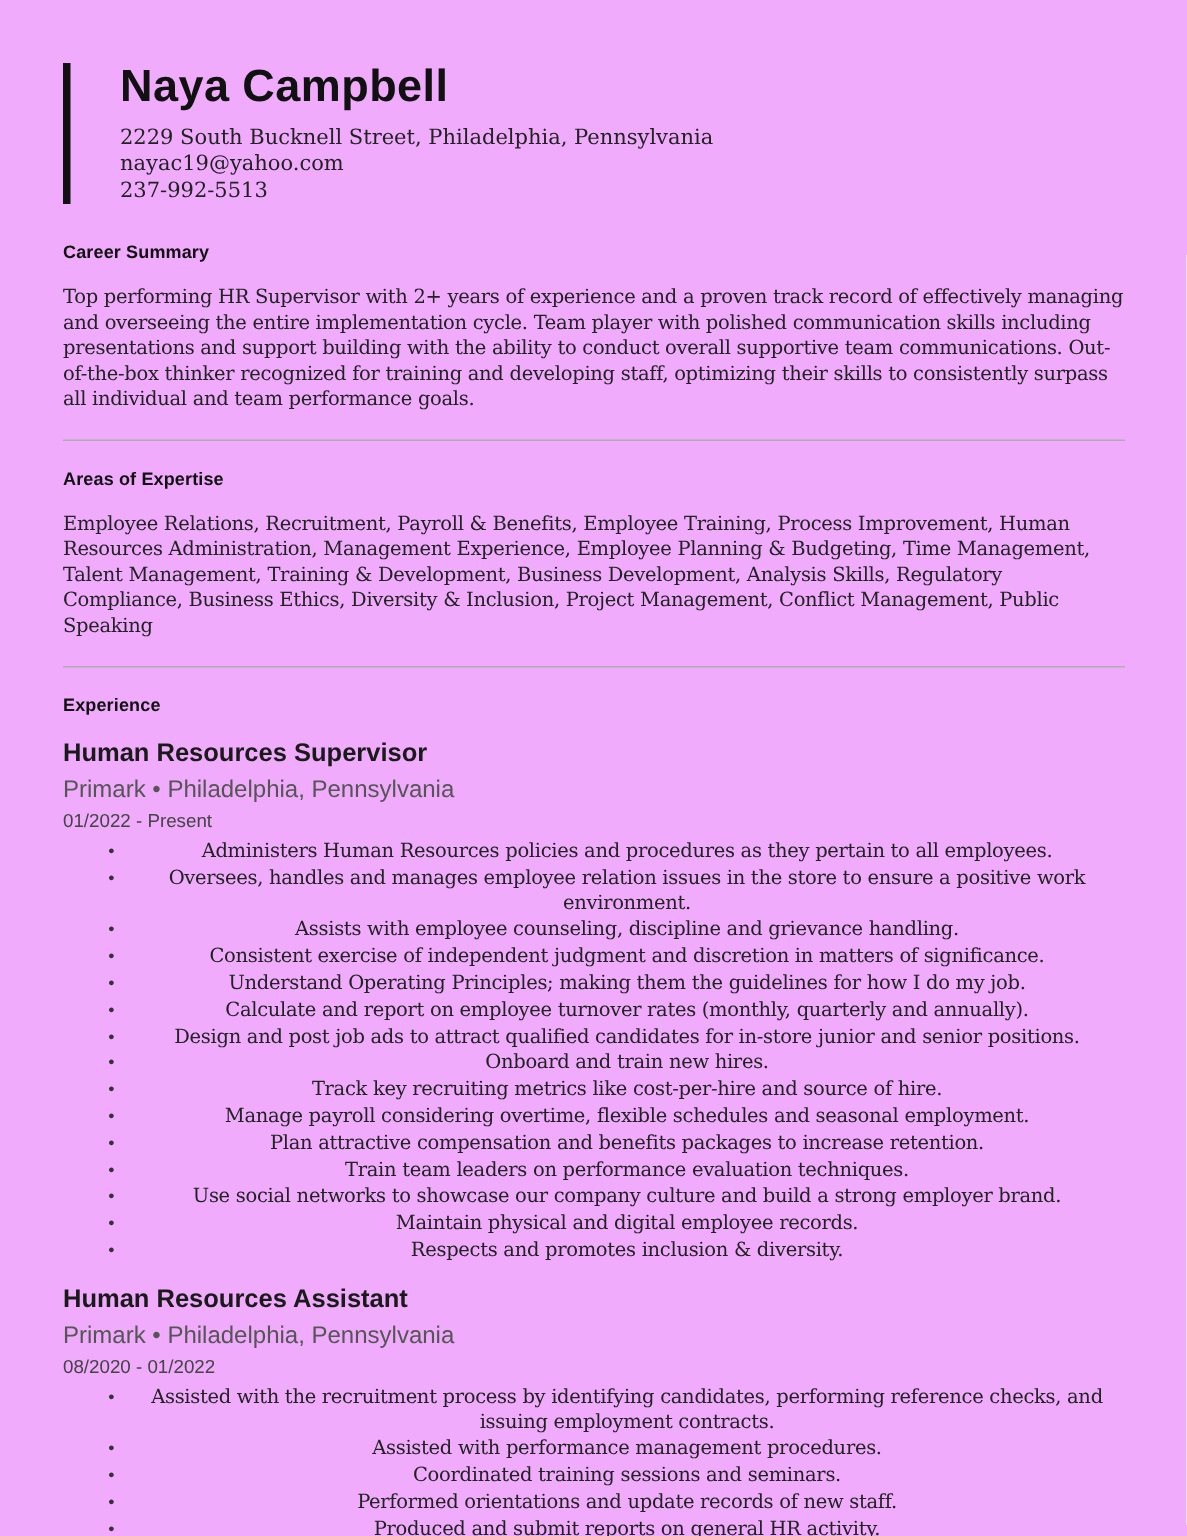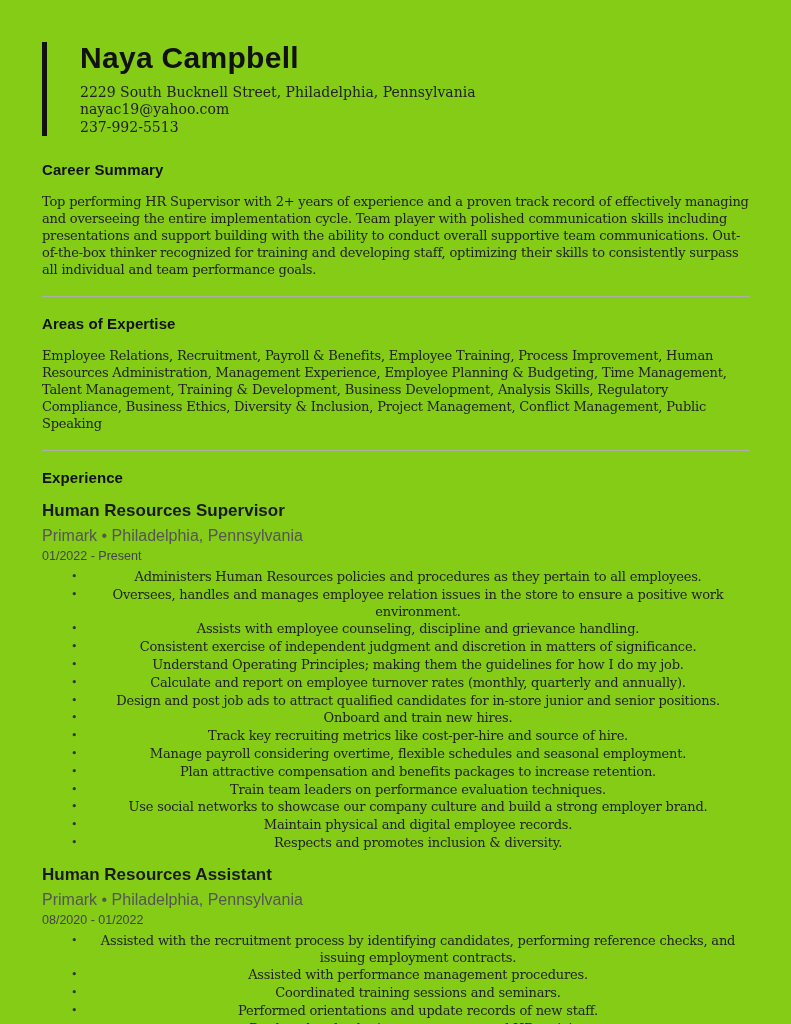--- a/index.html
+++ b/index.html
@@ -2,42 +2,42 @@
 <html><head>
 <meta charset="utf-8">
 <style>
   html, body { margin: 0; padding: 0; background: #ffffff; }
   body { width: 791px; height: 1024px; }
   .page {
     box-sizing: border-box;
     width: 791px; height: 1024px;
     padding: 42px 41px 0 42px;
     overflow: hidden;
-    background: #84cc16;
+    background: #f0abfc;
     font-family: "DejaVu Serif", serif;
     color: #222222;
   }
   .header { display: flex; align-items: stretch; margin-bottom: 25px; }
   .accent-bar { width: 5px; background: #111111; margin-right: 33px; }
   .header-text { padding-top: 0; }
   .person-name {
     font-family: "Liberation Sans", sans-serif;
     font-weight: 700;
     font-size: 30px;
     line-height: 1.05;
     margin: 0 0 10px 0;
     color: #111111;
     letter-spacing: 0.3px;
   }
   .contact { font-size: 14px; line-height: 1.18; color: #222222; }
   .contact div { margin-bottom: 1px; }
   .section-heading {
     font-family: "Liberation Sans", sans-serif;
     font-weight: 700;
-    font-size: 15px;
+    font-size: 12px;
     color: #111111;
     margin: 0 0 15px 0;
     letter-spacing: 0.1px;
   }
   .body-text {
     font-size: 13px;
     line-height: 17px;
     letter-spacing: -0.2px;
     margin: 0;
     text-align: left;

